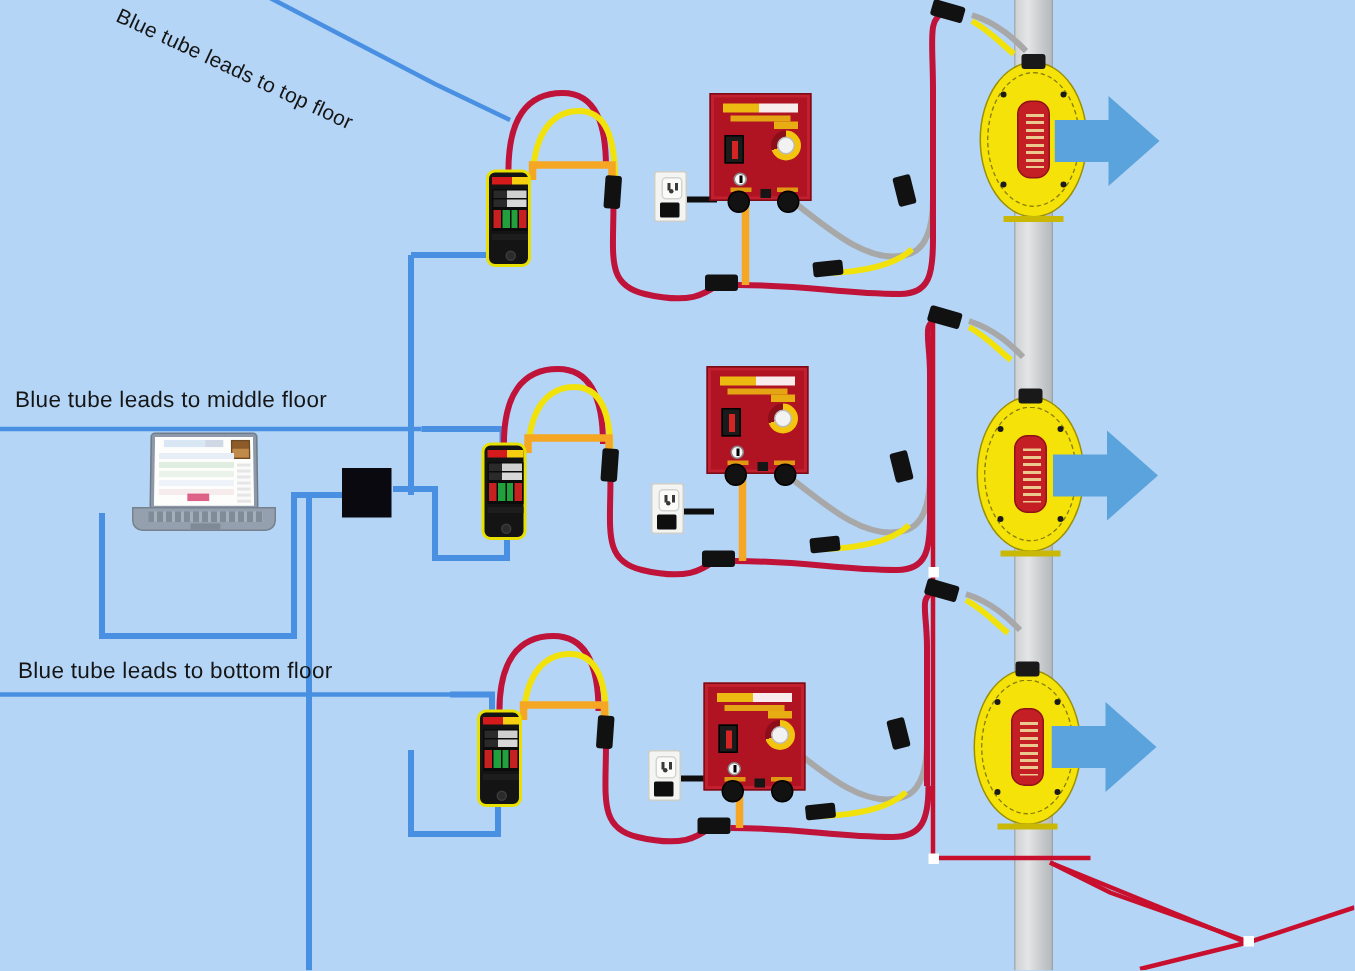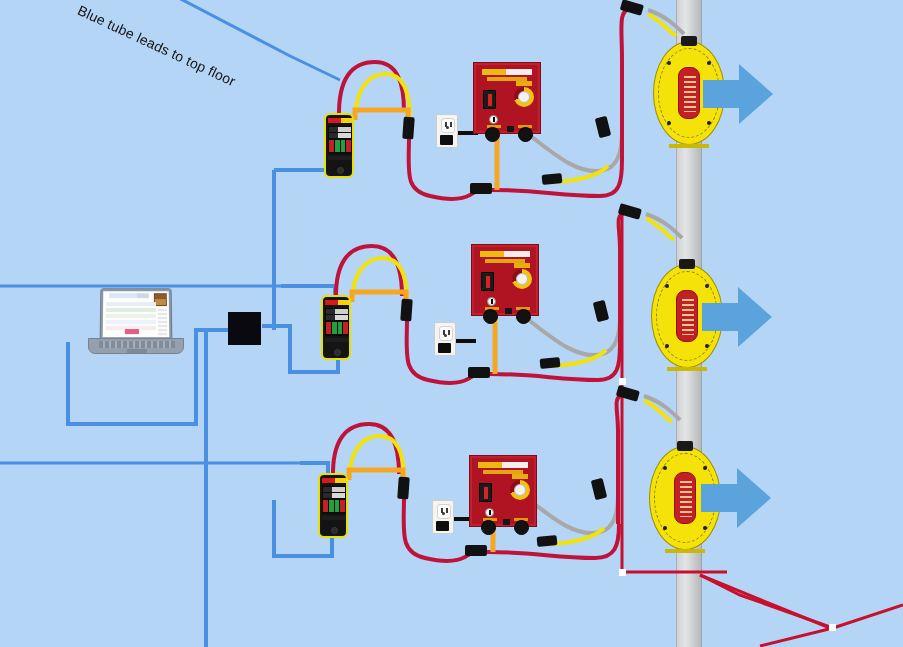--- a/index.html
+++ b/index.html
@@ -448,14 +448,16 @@
     </div>
     <div class="base">
       <div class="kb"></div>
       <div class="pad"></div>
     </div>
   </div>
 
   <div class="hub"></div>
 
   <div class="lbl" id="lbl-top">Blue tube leads to top floor</div>
+  <div class="lbl" id="lbl-mid">Blue tube leads to middle floor</div>
+  <div class="lbl" id="lbl-bot">Blue tube leads to bottom floor</div>
 
 </div>
 
 </body></html>

